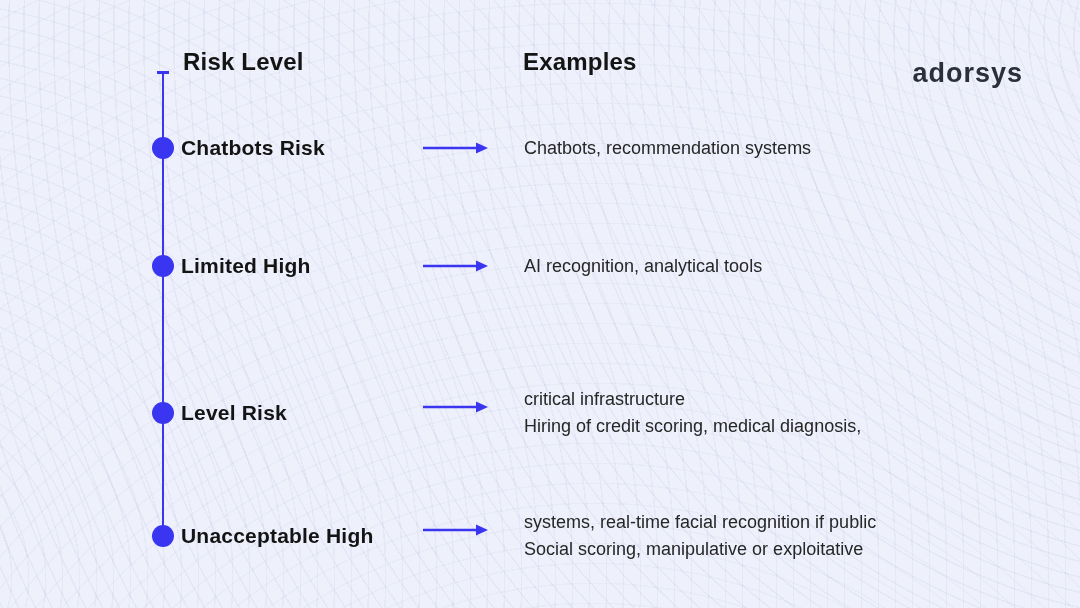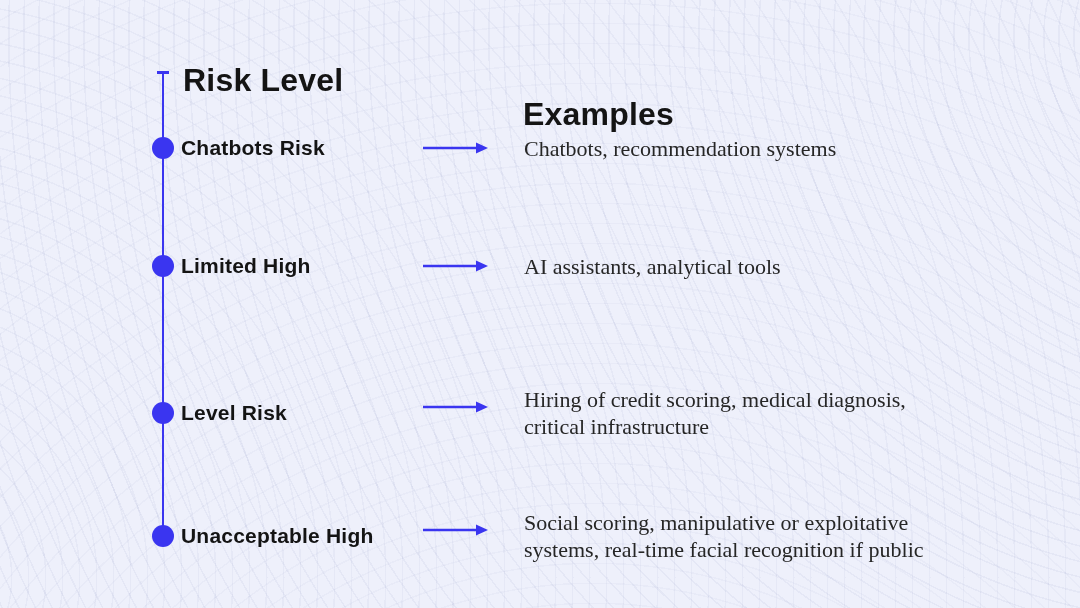--- a/index.html
+++ b/index.html
@@ -13,28 +13,28 @@
     background-color: #eef0fb;
     background-image:
       repeating-radial-gradient(circle at 112% 6%,  rgba(125,135,185,0.085) 0 1.5px, transparent 1.5px 15px),
       repeating-radial-gradient(circle at -10% 95%, rgba(125,135,185,0.075) 0 1.5px, transparent 1.5px 17px),
       repeating-radial-gradient(circle at 55% 175%, rgba(125,135,185,0.055) 0 1.5px, transparent 1.5px 20px);
   }
 
   
   .col-header {
     position: absolute;
-    top: 62px;
-    font-size: 32px;
+    top: 48px;
+    font-size: 24px;
     font-weight: 700;
     color: #141414;
     letter-spacing: 0.2px;
   }
   .col-header.risk { left: 183px; }
-  .col-header.examples { left: 523px; margin-top: 34px; }
+  .col-header.examples { left: 523px; }
 
   .logo {
     position: absolute;
     top: 58px;
     right: 57px;
     font-size: 27px;
     font-weight: 700;
     letter-spacing: 1px;
     color: #2b2f3a;
   }
@@ -91,36 +91,36 @@
     transform: translateY(-50%);
     width: 67px;
     height: 14px;
   }
   .row-3 .arrow, .row-4 .arrow { margin-top: -6px; }
 
   .example {
     position: absolute;
     left: 524px;
     transform: translateY(-50%);
-    font-size: 22px;
+    font-size: 18px;
     font-weight: 400;
     color: #262626;
     line-height: 27px;
     white-space: nowrap;
-    font-family: Liberation Serif, serif;
   }
 </style>
 </head>
 <body>
 
 <div class="page" style="--accent:#3a35f0;">
 
   <div class="col-header risk">Risk Level</div>
   <div class="col-header examples">Examples</div>
 
+  <div class="logo">adorsys</div>
 
   <div class="timeline-cap"></div>
   <div class="timeline-line"></div>
 
   <div class="row row-1">
     <div class="dot"></div>
     <div class="risk-label">Chatbots Risk</div>
     <svg class="arrow" viewBox="0 0 67 14">
       <line x1="1" y1="7" x2="55" y2="7" stroke="#3a35f0" stroke-width="2.4"></line>
       <path d="M54 1.5 L66 7 L54 12.5 Z" fill="#3a35f0"></path>
@@ -131,43 +131,43 @@
   </div>
 
   <div class="row row-2">
     <div class="dot"></div>
     <div class="risk-label">Limited High</div>
     <svg class="arrow" viewBox="0 0 67 14">
       <line x1="1" y1="7" x2="55" y2="7" stroke="#3a35f0" stroke-width="2.4"></line>
       <path d="M54 1.5 L66 7 L54 12.5 Z" fill="#3a35f0"></path>
     </svg>
     <div class="example">
-      <div>AI assistants, analytical tools</div>
+      <div>AI recognition, analytical tools</div>
     </div>
   </div>
 
   <div class="row row-3">
     <div class="dot"></div>
     <div class="risk-label">Level Risk</div>
     <svg class="arrow" viewBox="0 0 67 14">
       <line x1="1" y1="7" x2="55" y2="7" stroke="#3a35f0" stroke-width="2.4"></line>
       <path d="M54 1.5 L66 7 L54 12.5 Z" fill="#3a35f0"></path>
     </svg>
     <div class="example">
+      <div>critical infrastructure</div>
       <div>Hiring of credit scoring, medical diagnosis,</div>
-      <div>critical infrastructure</div>
     </div>
   </div>
 
   <div class="row row-4">
     <div class="dot"></div>
     <div class="risk-label">Unacceptable High</div>
     <svg class="arrow" viewBox="0 0 67 14">
       <line x1="1" y1="7" x2="55" y2="7" stroke="#3a35f0" stroke-width="2.4"></line>
       <path d="M54 1.5 L66 7 L54 12.5 Z" fill="#3a35f0"></path>
     </svg>
     <div class="example">
+      <div>systems, real-time facial recognition if public</div>
       <div>Social scoring, manipulative or exploitative</div>
-      <div>systems, real-time facial recognition if public</div>
     </div>
   </div>
 
 </div>
 
 </body></html>

